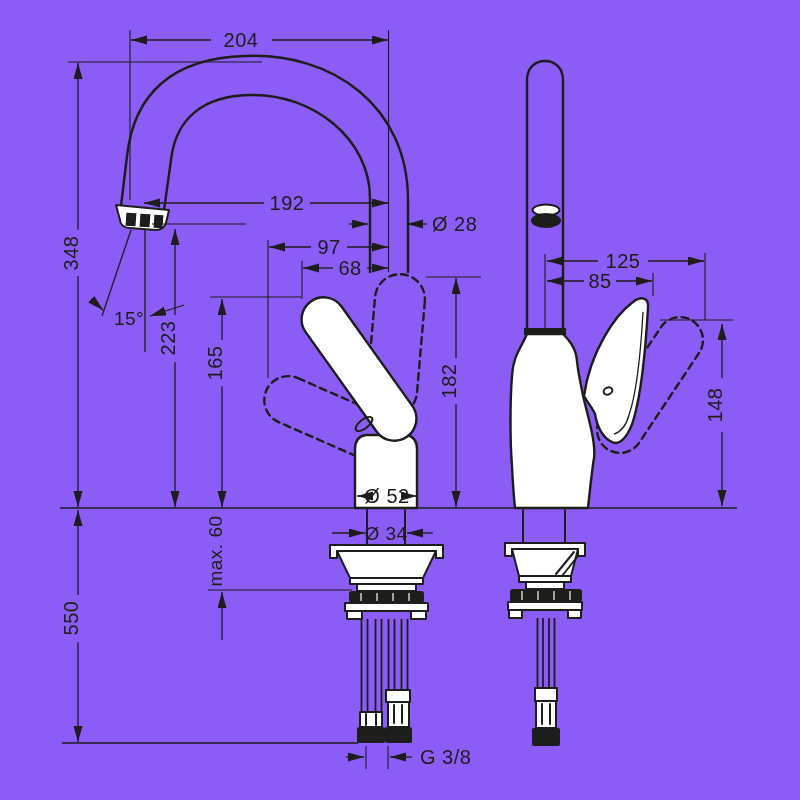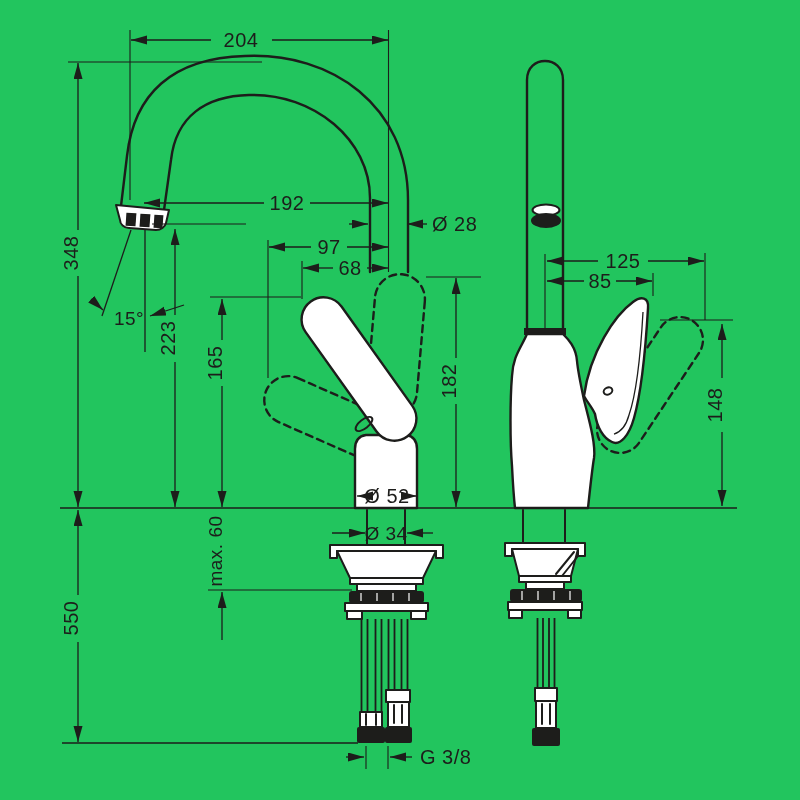--- a/index.html
+++ b/index.html
@@ -1,16 +1,16 @@
 <!DOCTYPE html>
 <html><head>
 <meta charset="utf-8">
 <style>
   html,body{margin:0;padding:0;background:#fff;}
-  .page{width:800px;height:800px;background:#22c55e;position:relative;overflow:hidden;}
+  .page{width:800px;height:800px;background:#8b5cf6;position:relative;overflow:hidden;}
   svg{display:block;}
   svg text{font-family:"Liberation Sans","DejaVu Sans",sans-serif;font-size:20px;fill:#1d1d1b;letter-spacing:0.5px;}
   svg text.small{font-size:19px;}
   .ol{stroke:#1d1d1b;stroke-width:2.4;fill:none;stroke-linecap:round;stroke-linejoin:round;}
   .ol2{stroke:#1d1d1b;stroke-width:2;fill:none;stroke-linecap:round;stroke-linejoin:round;}
   .fw{stroke:#1d1d1b;stroke-width:2.4;fill:#ffffff;stroke-linejoin:round;}
   .fw2{stroke:#1d1d1b;stroke-width:2;fill:#ffffff;stroke-linejoin:round;}
   .ink{fill:#1d1d1b;stroke:none;}
   .dash{stroke:#1d1d1b;stroke-width:2.4;fill:none;stroke-dasharray:7 5;stroke-linecap:round;}
   .dim{stroke:#1d1d1b;stroke-width:1.3;fill:none;}

